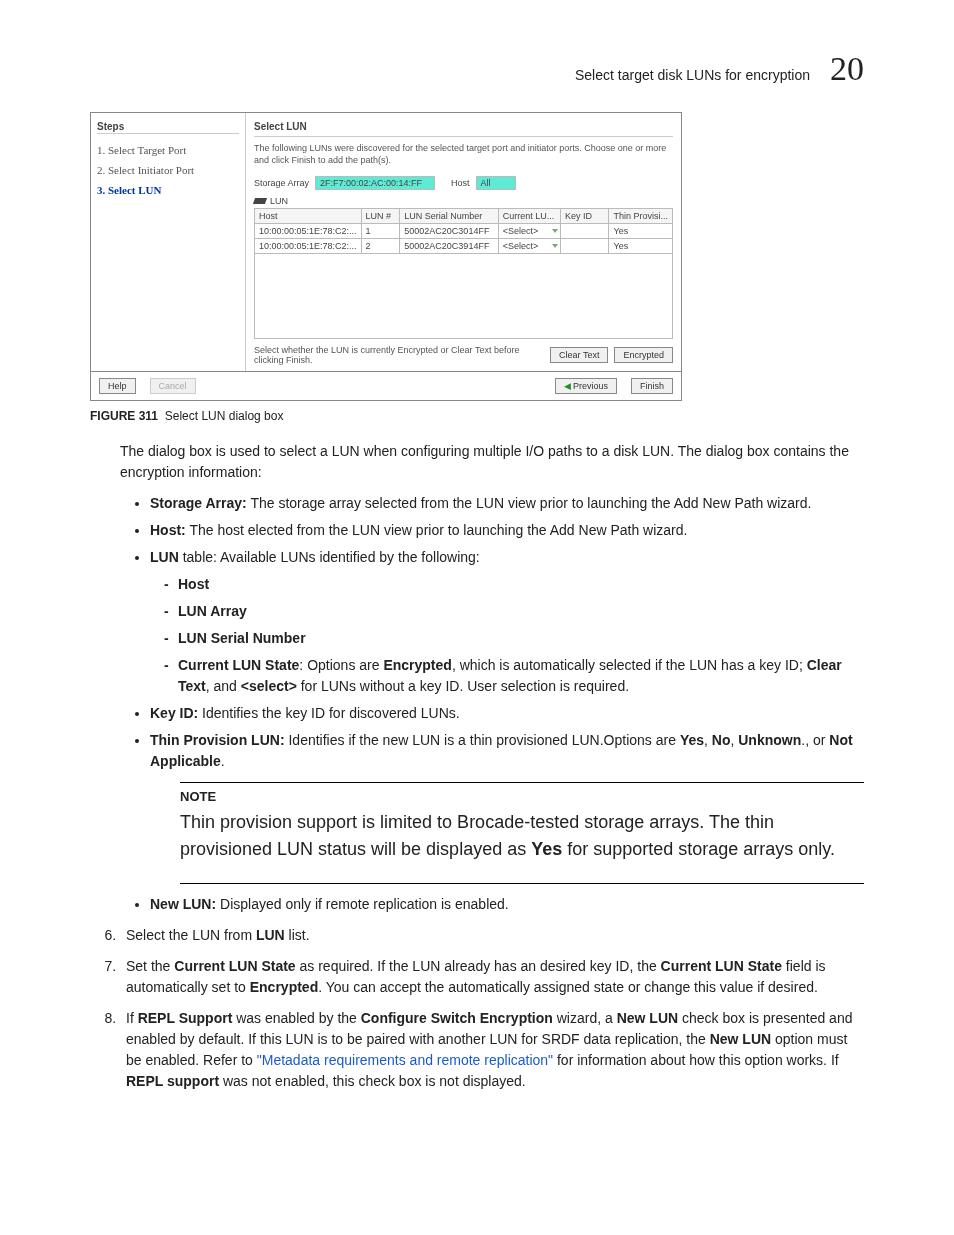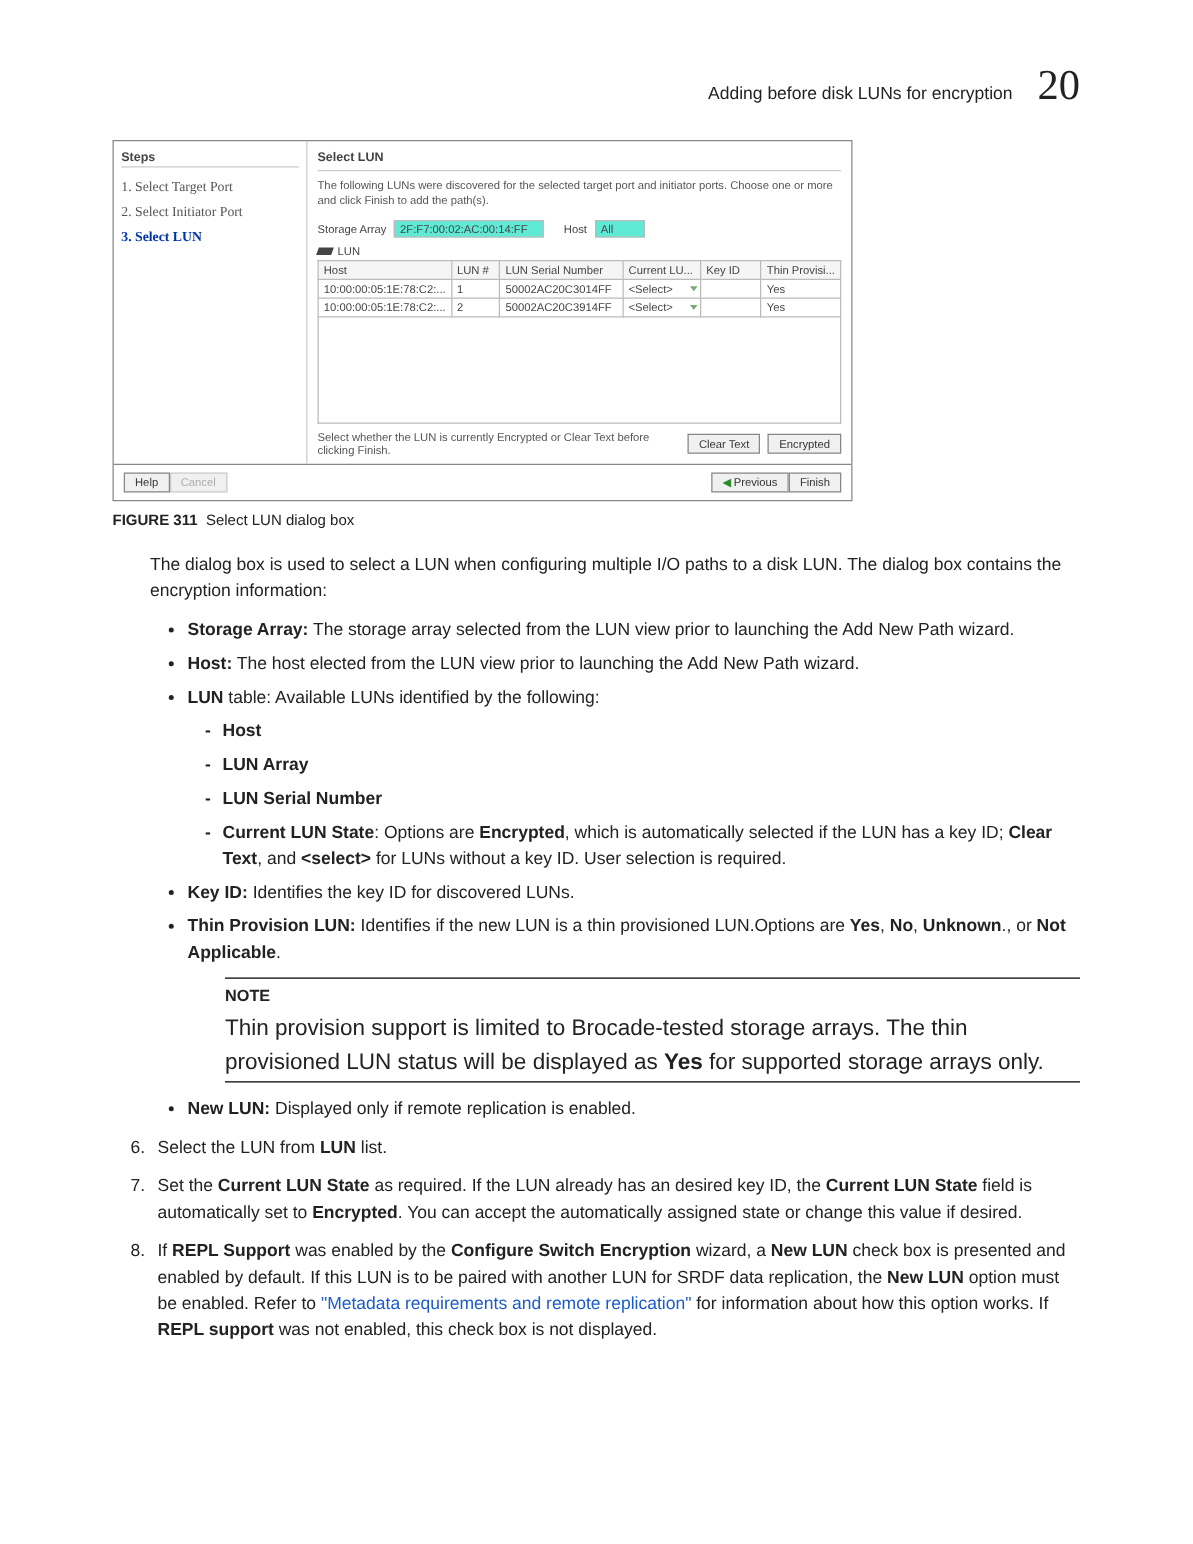--- a/index.html
+++ b/index.html
@@ -183,21 +183,21 @@
   }
   .dlg-btn.disabled {
     color: #aaa;
     border-color: #ccc;
   }
 
   .dialog-footer {
     border-top: 1px solid #888;
     display: flex;
     padding: 6px 8px;
-    gap: 0;
+    gap: 14px;
   }
   .dialog-footer .spacer {
     flex: 1;
   }
   .prev-icon {
     color: #2a8b2a;
     margin-right: 2px;
   }
 
   
@@ -238,21 +238,21 @@
   ul.dashes li::before {
     content: "-";
     position: absolute;
     left: -14px;
     font-weight: bold;
   }
   .note-block {
     margin: 10px 0 10px 30px;
     border-top: 1px solid #000;
     border-bottom: 1px solid #000;
-    padding: 4px 0 2px 0;
+    padding: 4px 0 20px 0;
   }
   .note-title {
     font-weight: bold;
     font-size: 13px;
   }
   .note-body {
     font-size: 18px;
     margin-top: 2px;
   }
   ol.numlist {
@@ -269,21 +269,21 @@
   }
   b {
     font-weight: bold;
   }
 </style>
 </head>
 <body>
 
 <div class="page">
   <div class="header-line">
-    <span class="header-title">Adding before disk LUNs for encryption</span>
+    <span class="header-title">Select target disk LUNs for encryption</span>
     <span class="header-num">20</span>
   </div>
 
   <div class="figure-wrap">
     <div class="dialog">
       <div class="dialog-body">
         <div class="steps-pane">
           <div class="steps-title">Steps</div>
           <div class="step">1. Select Target Port</div>
           <div class="step">2. Select Initiator Port</div>

